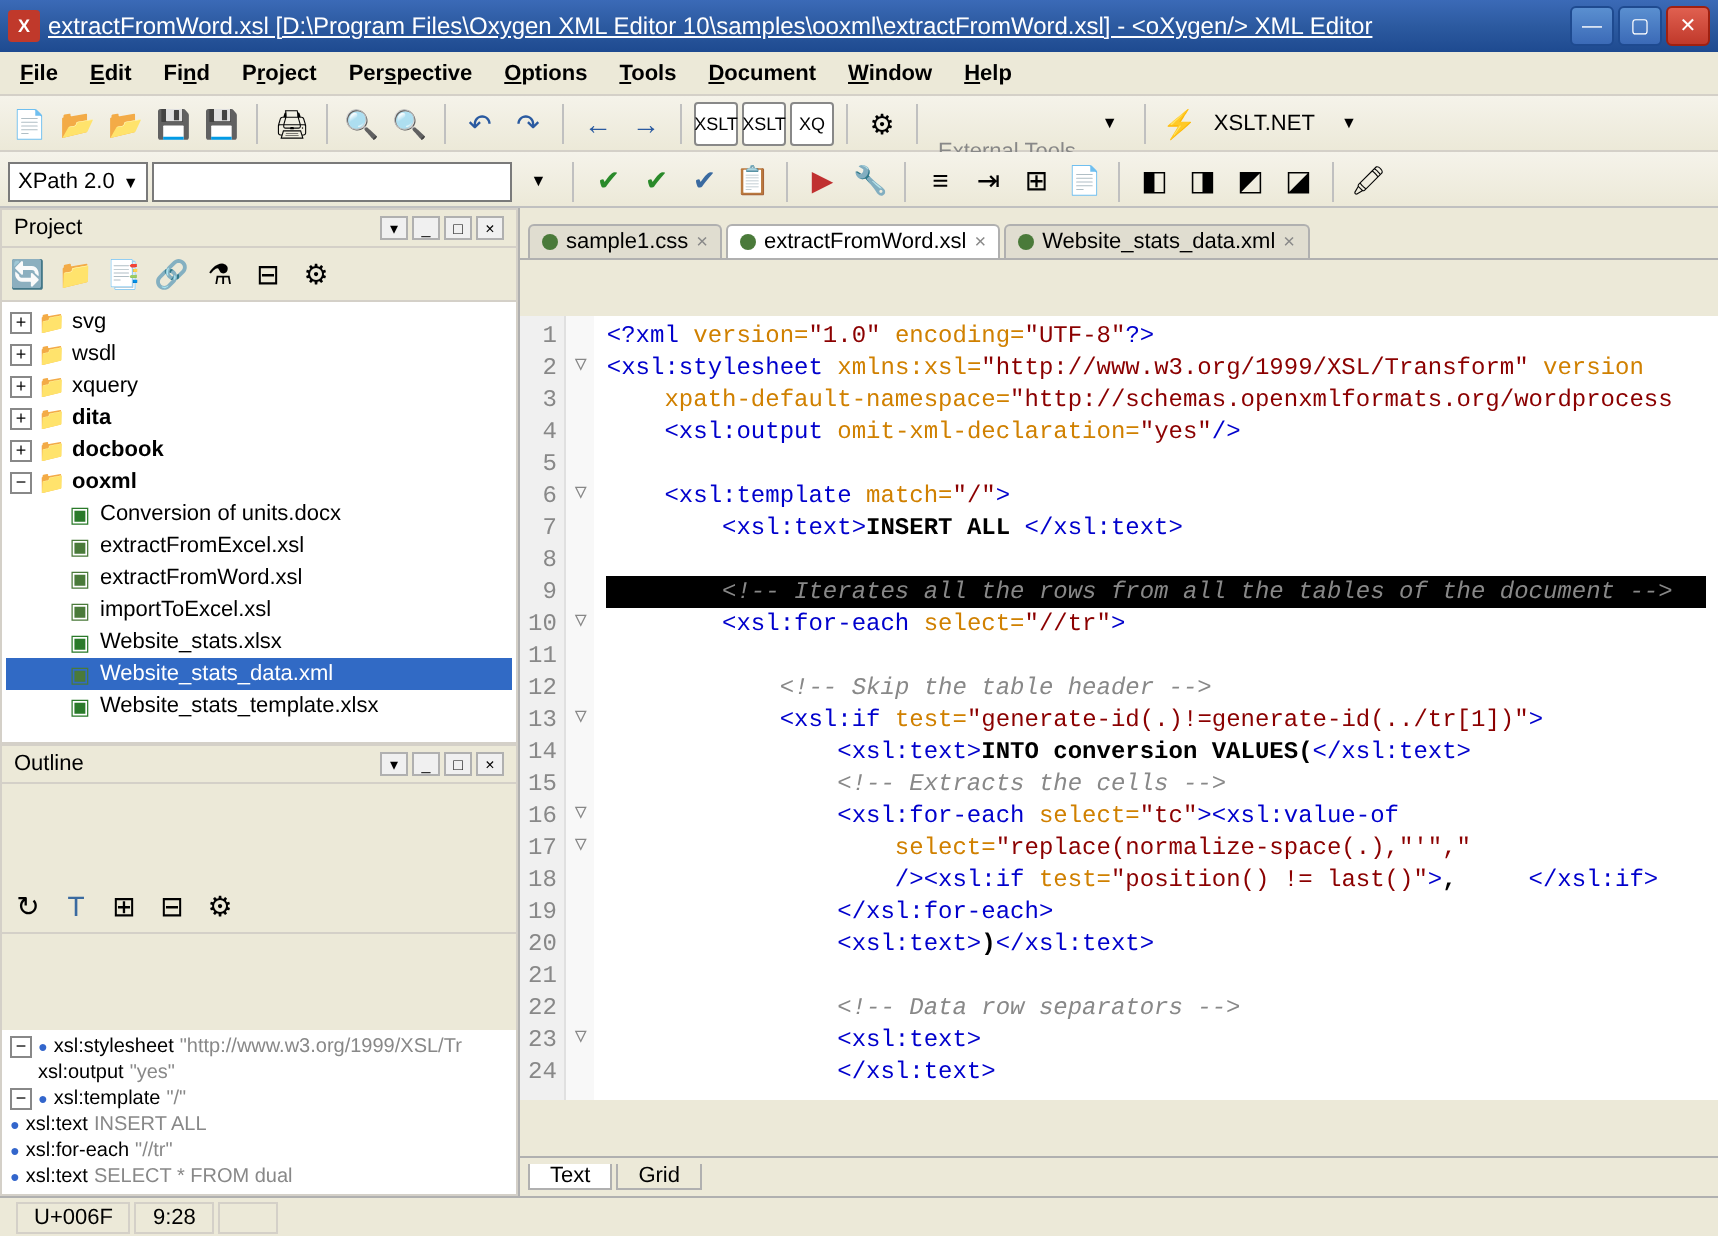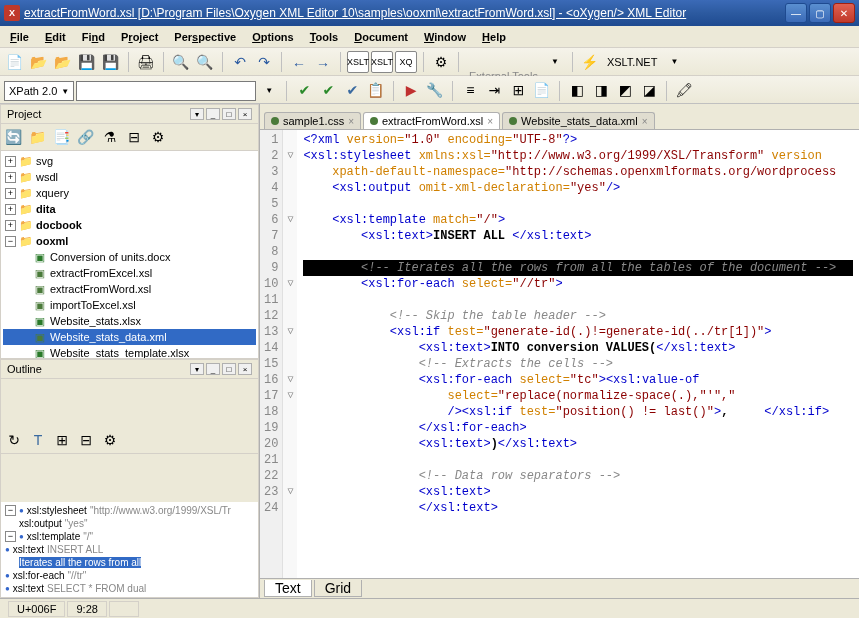--- a/index.html
+++ b/index.html
@@ -34,41 +34,41 @@
 .tree-expand { width: 11px; height: 11px; border: 1px solid #888; margin-right: 3px; display: inline-flex; align-items: center; justify-content: center; font-size: 9px; line-height: 1; background: white; color: black; }
 .tree-icon { width: 14px; height: 14px; margin-right: 3px; display: inline-flex; align-items: center; justify-content: center; font-size: 11px; }
 .folder-icon { color: #e8a030; }
 .indent-1 { padding-left: 16px; }
 .indent-2 { padding-left: 32px; }
 .outline-panel { flex: 0 0 180px; gap: 48px; }
 .outline-node { white-space: nowrap; display: flex; align-items: center; padding: 1px 2px; font-size: 10px; }
 .outline-node .bullet { color: #3366cc; margin-right: 3px; font-size: 8px; }
 .outline-node .tag { color: #000; }
 .outline-node .val { color: #888; margin-left: 3px; }
-.editor-area { flex: 1; display: flex; flex-direction: column; overflow: hidden; }
+.editor-area { flex: 1; display: flex; flex-direction: column; overflow: hidden; gap: 28px; }
 .tabs { background: #ece9d8; display: flex; align-items: flex-end; padding: 4px 4px 0 4px; gap: 2px; border-bottom: 1px solid #b0b0b0; height: 26px; }
 .tab { background: #e0ddd0; border: 1px solid #b0b0b0; border-bottom: none; border-radius: 3px 3px 0 0; padding: 2px 6px; display: flex; align-items: center; gap: 4px; cursor: pointer; font-size: 11px; }
 .tab.active { background: white; }
 .tab .dot { width: 8px; height: 8px; border-radius: 50%; background: #4a7a3a; }
 .tab .close-x { color: #888; cursor: pointer; font-size: 10px; }
 .code-area { flex: 1; display: flex; background: white; font-family: "Consolas", "Courier New", monospace; font-size: 12px; overflow: auto; }
 .gutter { background: #f0f0f0; border-right: 1px solid #e0e0e0; text-align: right; color: #888; padding: 2px 4px; user-select: none; }
 .fold-gutter { background: #f8f8f8; width: 14px; padding: 2px 0; }
 .fold-mark { color: #888; font-size: 10px; text-align: center; }
 .code-lines { flex: 1; padding: 2px 6px; white-space: pre; }
 .code-line { height: 16px; line-height: 16px; }
 .code-line.hl { background: #000000; }
 .c-tag { color: #0000cc; }
 .c-attr { color: #d08000; }
 .c-str { color: #8b0000; }
 .c-comment { color: #888; font-style: italic; }
 .c-text { color: #000; font-weight: bold; }
 .c-ent { color: #8b0000; }
 .bottom-tabs { background: #ece9d8; border-top: 1px solid #b0b0b0; height: 20px; display: flex; align-items: center; padding: 0 4px; gap: 2px; }
-.bottom-tab { border: 1px solid #b0b0b0; border-top: none; padding: 0 10px; background: white; cursor: pointer; font-size: 14px; }
+.bottom-tab { border: 1px solid #b0b0b0; border-top: none; padding: 0 10px; background: white; cursor: pointer; font-size: 11px; }
 .statusbar { background: #ece9d8; border-top: 1px solid #b0b0b0; height: 20px; display: flex; align-items: center; padding: 0 6px; font-size: 11px; }
 .statusbar .cell { border: 1px solid #d4d0c8; padding: 0 8px; height: 16px; display: flex; align-items: center; margin-left: 2px; }
 .statusbar .path { flex: 1; }
 </style>
 </head>
 <body>
 
 <div class="titlebar">
   <span class="icon-app">X</span>
   <span class="title-text">extractFromWord.xsl [D:\Program Files\Oxygen XML Editor 10\samples\ooxml\extractFromWord.xsl] - &lt;oXygen/&gt; XML Editor</span>
@@ -277,24 +277,20 @@
           <div class="outline-node indent-1">
             <span class="tree-expand">−</span>
             <span class="bullet">●</span>
             <span class="tag">xsl:template</span> 
             <span class="val">"/"</span>
           </div>
           <div class="outline-node indent-2">
             <span class="bullet">●</span>
             <span class="tag">xsl:text</span> 
             <span class="val">INSERT ALL</span>
-          </div>
-          <div class="outline-node indent-2">
-            <span style="width:14px;display:inline-block"></span>
-            <span class="tag"> <span class="sel" style="background:#316ac5;color:white">Iterates all the rows from all</span></span>
           </div>
           <div class="outline-node indent-2">
             <span class="bullet">●</span>
             <span class="tag">xsl:for-each</span> 
             <span class="val">"//tr"</span>
           </div>
           <div class="outline-node indent-2">
             <span class="bullet">●</span>
             <span class="tag">xsl:text</span> 
             <span class="val">SELECT * FROM dual</span>

